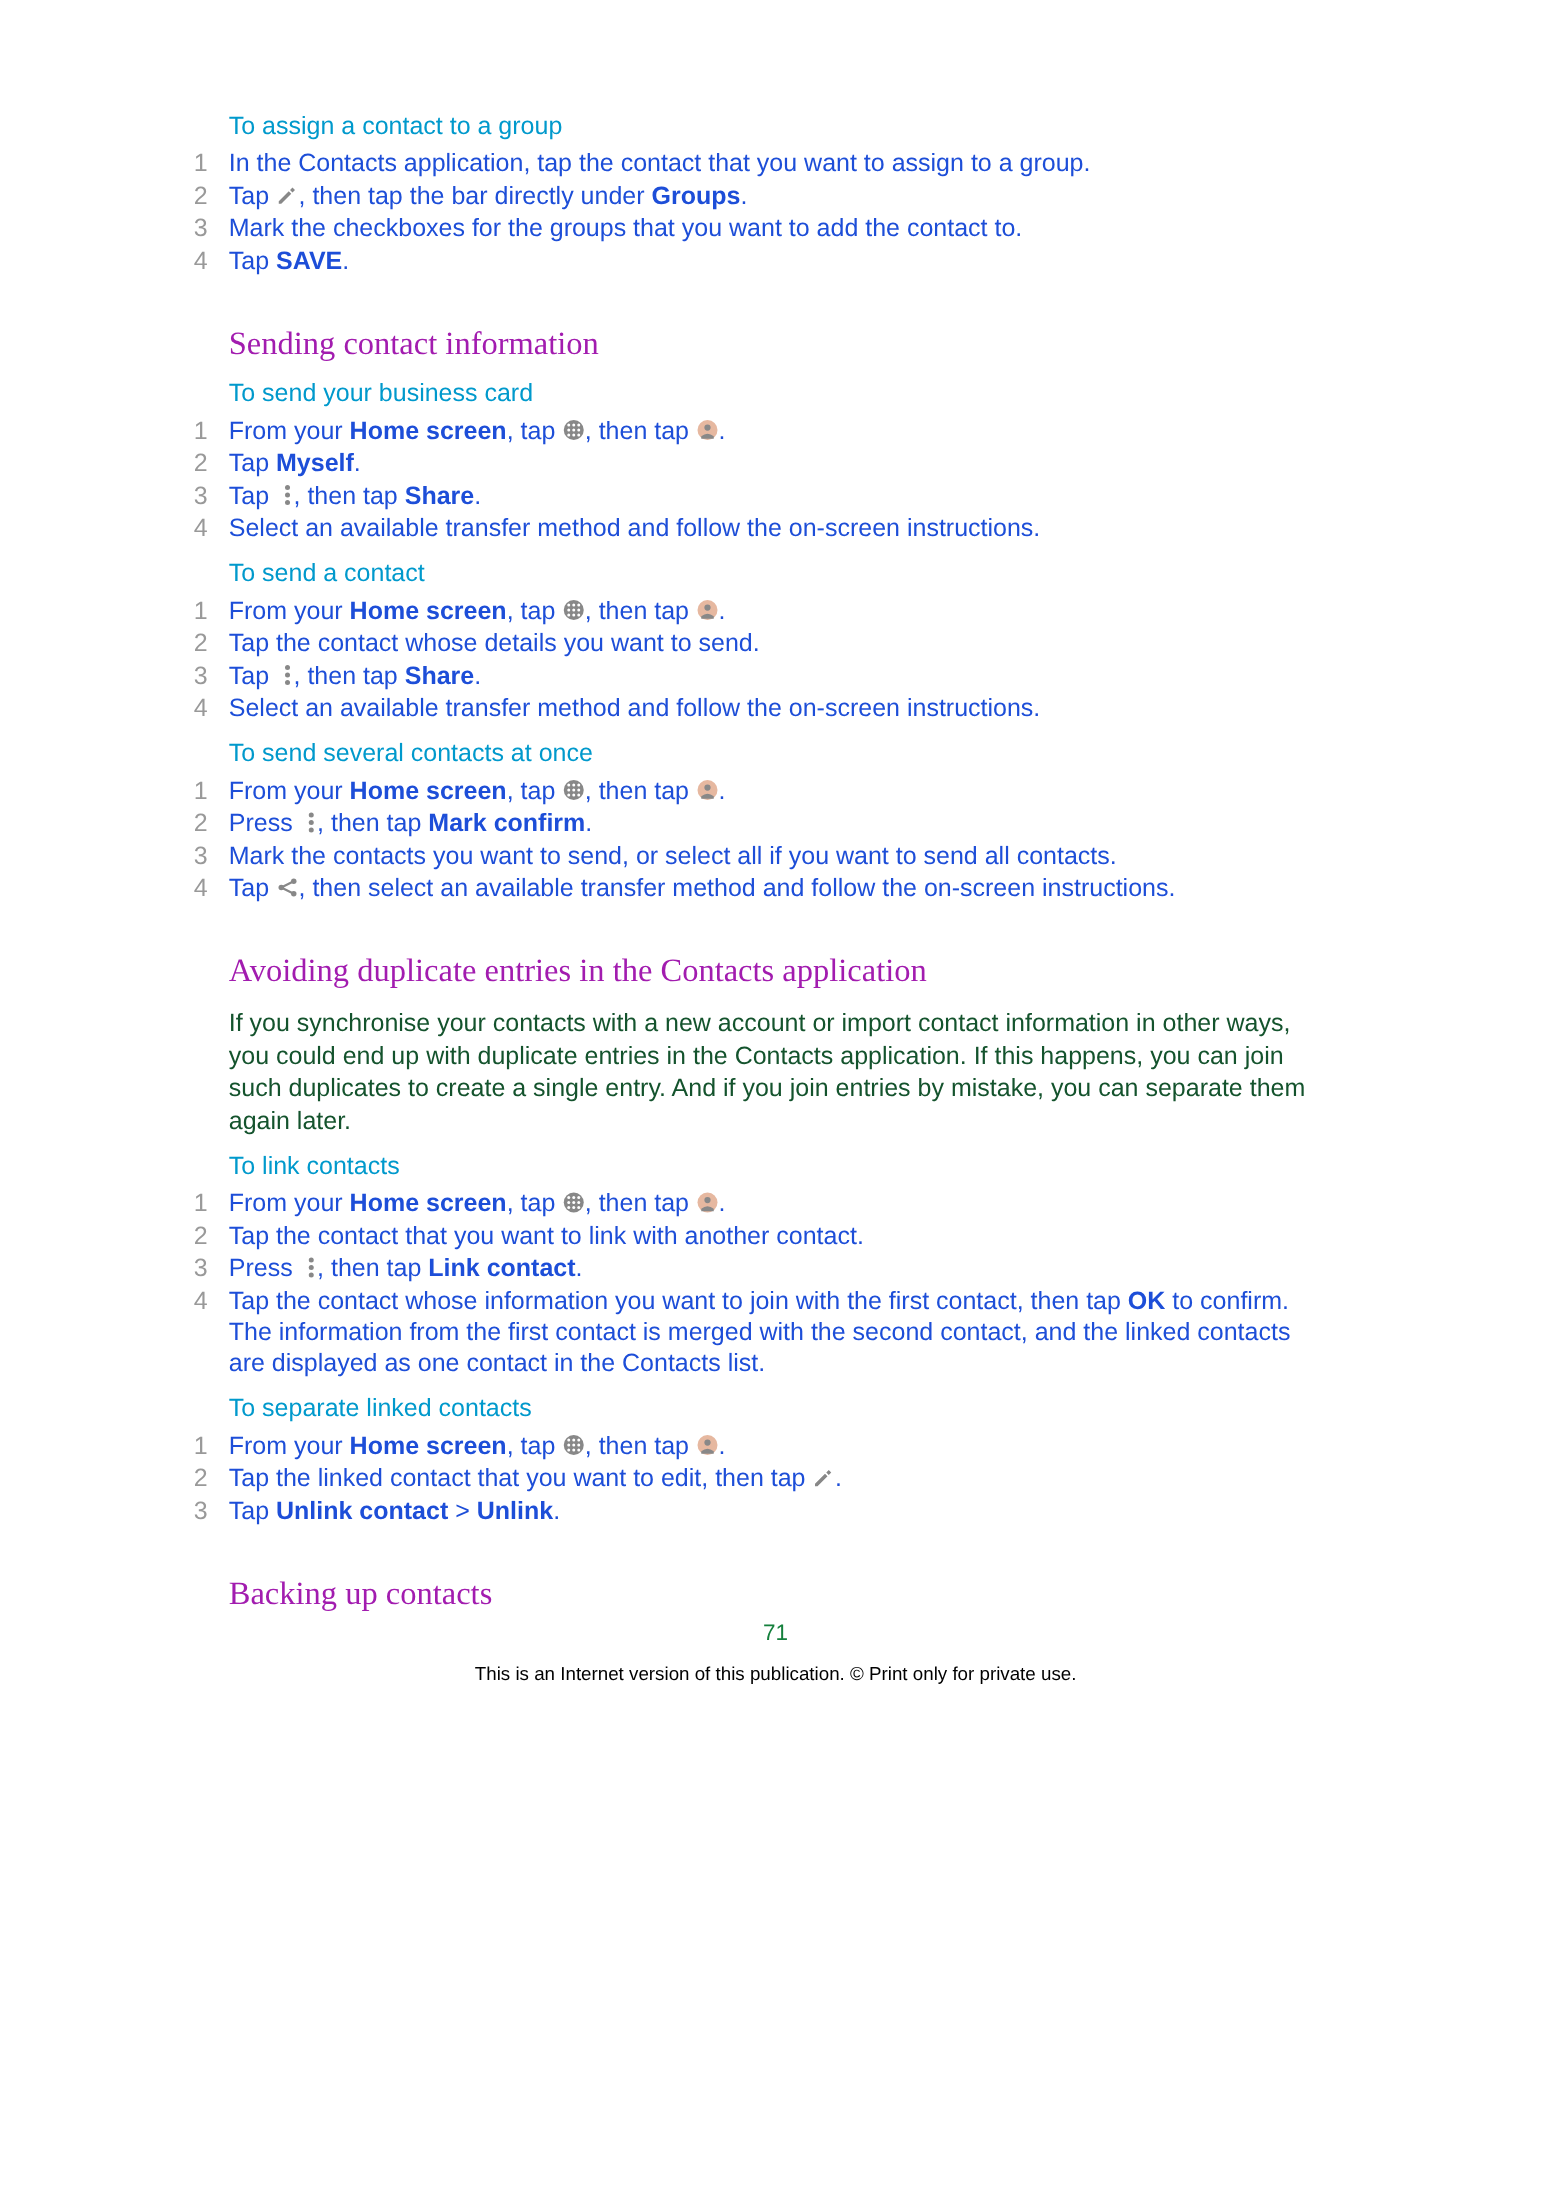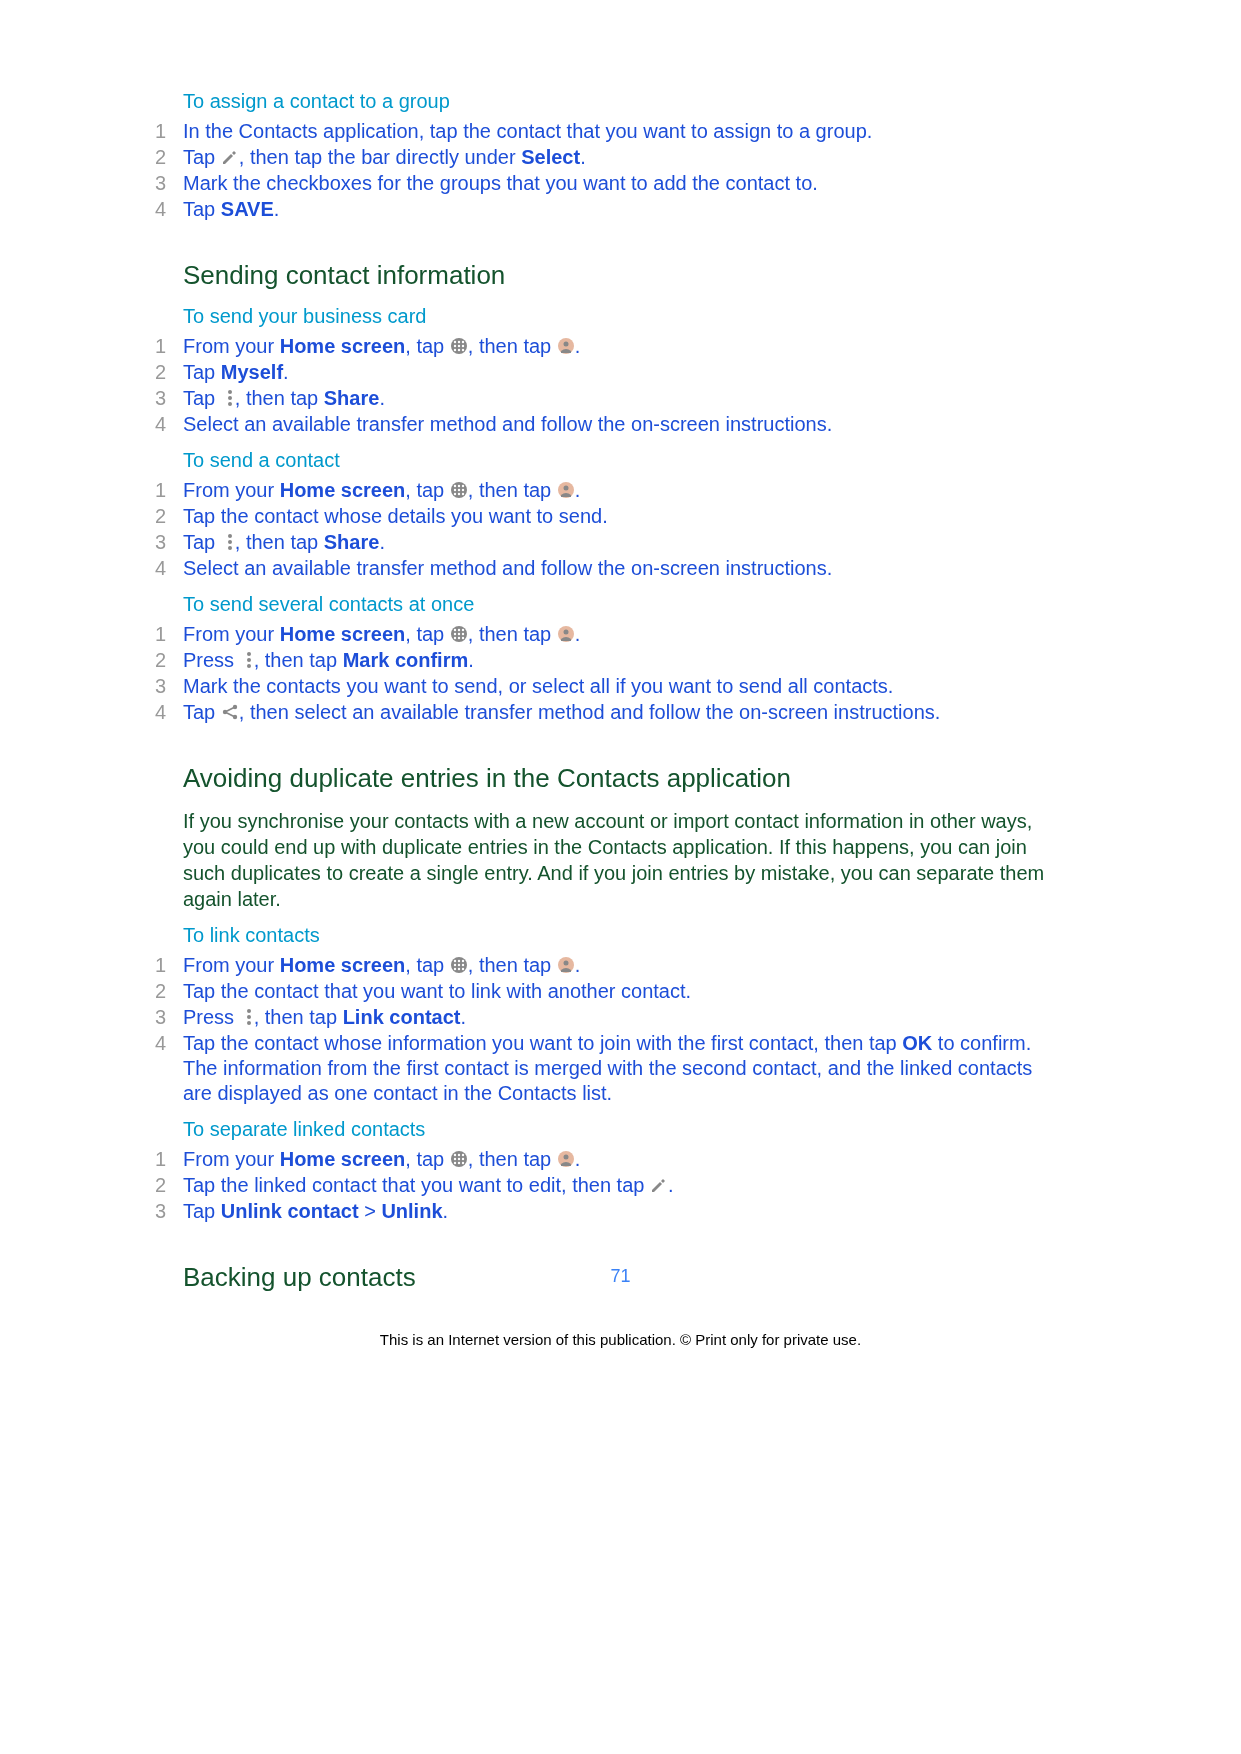--- a/index.html
+++ b/index.html
@@ -22,21 +22,22 @@
   .task-title {
     color: #0099cc;
     font-size: 20px;
     margin: 0 0 6px 28px;
     font-weight: normal;
   }
   .section-title {
     font-size: 26px;
     font-weight: normal;
     margin: 38px 0 14px 28px;
-    color: #14532d;
+    color: #a21caf;
+    font-family: Liberation Serif, serif;
   }
   ol.steps {
     list-style: none;
     padding: 0;
     margin: 0 0 12px 0;
     counter-reset: stepnum;
   }
   ol.steps > li {
     counter-increment: stepnum;
     position: relative;
@@ -66,23 +67,23 @@
     display: inline-block;
     vertical-align: -2px;
   }
   .footer {
     position: absolute;
     left: 0; right: 0;
     bottom: 60px;
     text-align: center;
   }
   .page-num {
-    color: #3b82f6;
+    color: #15803d;
     font-size: 18px;
-    margin-bottom: 44px;
+    margin-bottom: 14px;
   }
   .disclaimer {
     color: #000000;
     font-size: 15px;
   }
 </style>
 </head>
 <body>
 
 <svg width="0" height="0" style="position:absolute">
@@ -123,21 +124,21 @@
 
 <div class="page">
  <div class="content">
 
   <div class="task-title">To assign a contact to a group</div>
   <ol class="steps">
     <li><span>In the Contacts application, tap the contact that you want to assign to a group.</span></li>
     <li>
       <span>Tap </span><svg class="icon" width="18" height="18">
             <use href="#ic-pencil"></use>
-          </svg><span>, then tap the bar directly under </span><span class="b">Select</span><span>.</span>
+          </svg><span>, then tap the bar directly under </span><span class="b">Groups</span><span>.</span>
     </li>
     <li><span>Mark the checkboxes for the groups that you want to add the contact to.</span></li>
     <li><span>Tap </span><span class="b">SAVE</span><span>.</span></li>
   </ol>
 
   <div class="section-title">Sending contact information</div>
 
   <div class="task-title">To send your business card</div>
   <ol class="steps">
     <li>

